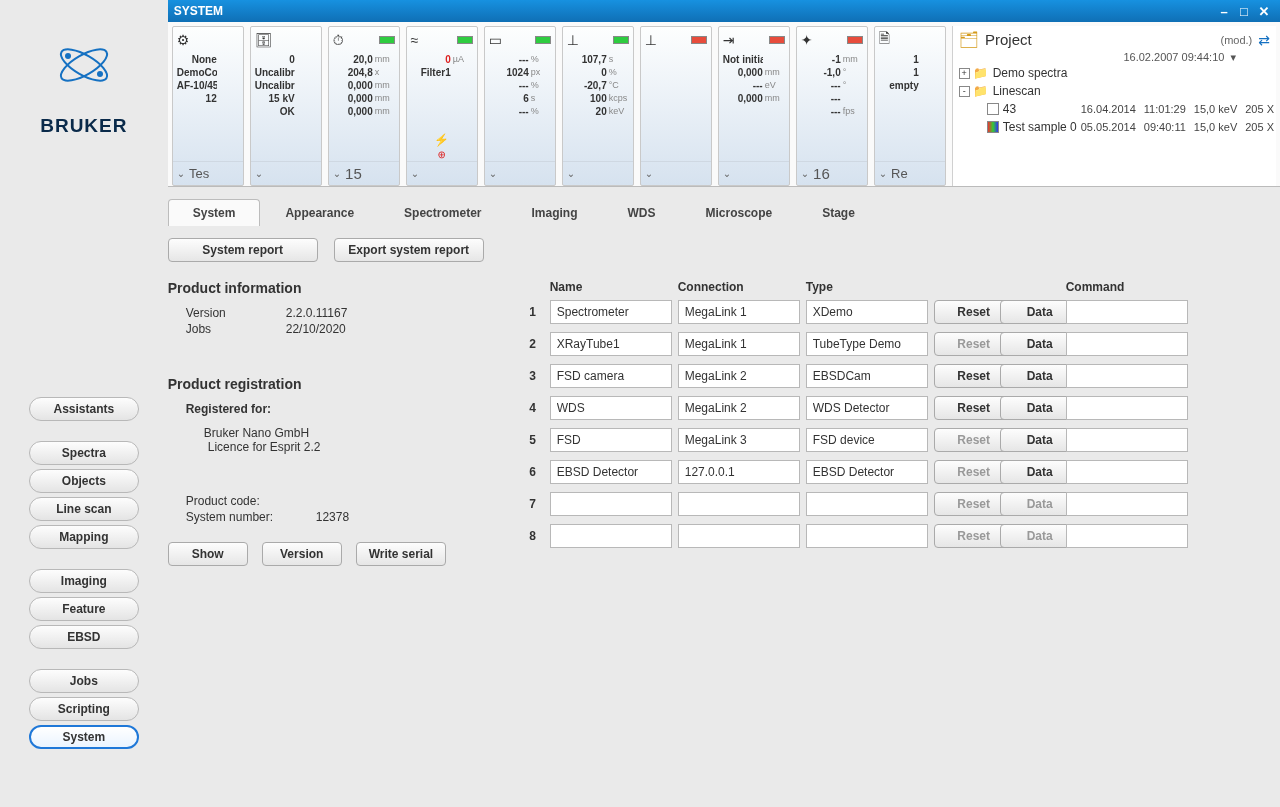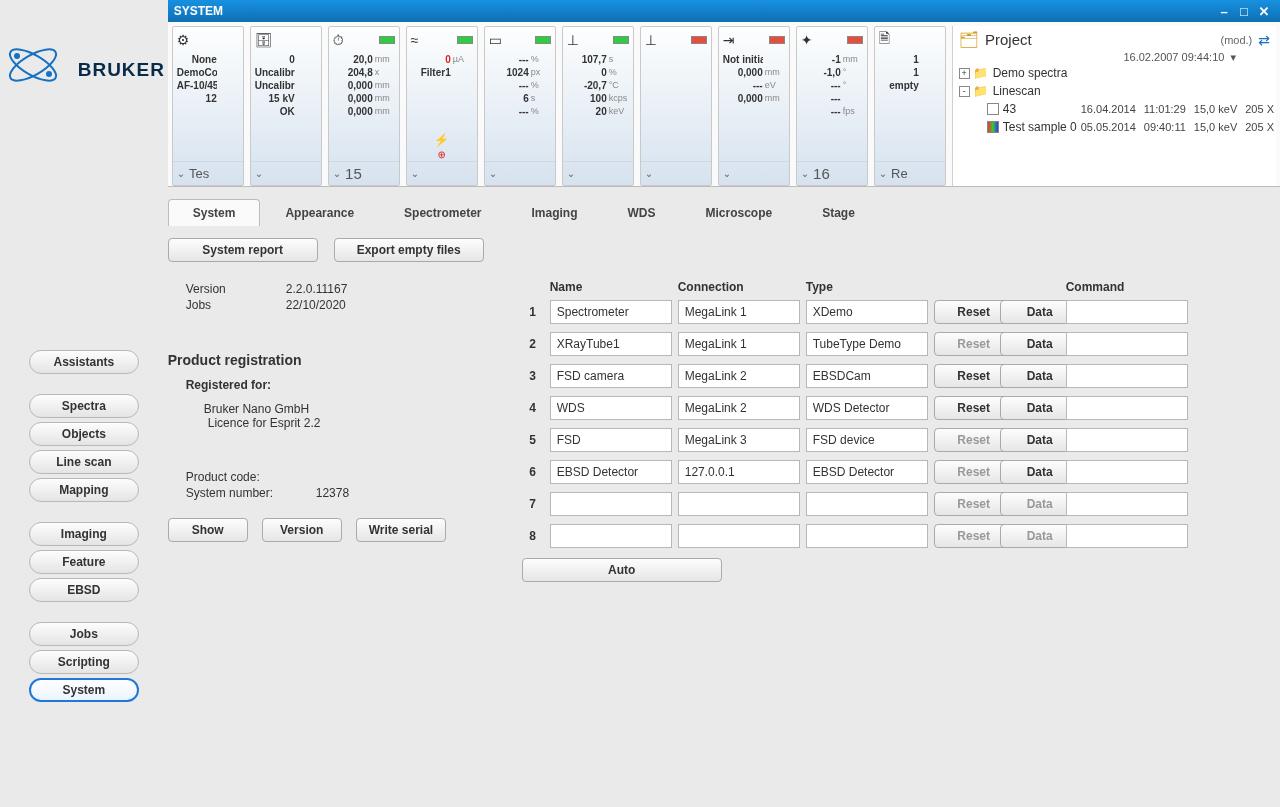--- a/index.html
+++ b/index.html
@@ -1,20 +1,20 @@
 <!DOCTYPE html>
 <html><head>
 <meta charset="utf-8">
 <style>
   * { box-sizing: border-box; }
   html, body { margin: 0; padding: 0; font-family: "Segoe UI", Arial, sans-serif; font-size: 12px; background: #eaeaea; color: #333; overflow: hidden; height: 807px; width: 1280px; }
   .app { display: flex; height: 807px; }
   .leftcol { width: 175px; display: flex; flex-direction: column; align-items: center; padding-top: 40px; }
   .logo { font-family: Arial Black, Arial, sans-serif; font-weight: 900; font-size: 19px; letter-spacing: 1px; color: #0a2a4a; margin-top: 10px; text-align: center; }
-  .logo-wrap { display: flex; flex-direction: row; align-items: center; gap: 15px; }
+  .logo-wrap { display: flex; flex-direction: column; align-items: center; gap: 15px; }
   .atom { width: 60px; height: 50px; position: relative; }
   .atom svg { width: 60px; height: 50px; }
   .nav-spacer { flex: 0 0 260px; }
   .nav-buttons { display: flex; flex-direction: column; gap: 4px; width: 110px; }
   .nav-gap { height: 12px; }
   .nav-btn {
     height: 24px; border: 1px solid #b8b8b8; border-radius: 12px;
     background: linear-gradient(#fdfdfd,#e4e4e4);
     font-size: 12px; font-weight: 700; color: #333;
     display: flex; align-items: center; justify-content: center;
@@ -463,25 +463,26 @@
           <div class="tab active">System</div>
           <div class="tab">Appearance</div>
           <div class="tab">Spectrometer</div>
           <div class="tab">Imaging</div>
           <div class="tab">WDS</div>
           <div class="tab">Microscope</div>
           <div class="tab">Stage</div>
         </div>
       <div class="action-row">
         <div class="btn wide">System report</div>
-        <div class="btn wide">Export empty files</div>
+        <div class="btn wide">Export system report</div>
       </div>
 
       <div class="columns">
         <div class="colL">
+          <h3>Product information</h3>
           <div class="kv">
               <span class="k">Version</span>
               <span class="v">2.2.0.11167</span>
             </div>
           <div class="kv">
               <span class="k">Jobs</span>
               <span class="v">22/10/2020</span>
             </div>
 
           <h3 style="margin-top:40px">Product registration</h3>
@@ -582,21 +583,18 @@
                 <div class="dev-row">
     <span class="rn">8</span>
     <input class="tin" value="" style="">
     <input class="tin" value="" style="">
     <input class="tin" value="" style="">
     <div class="btn disabled">Reset</div>
     <div class="btn disabled">Data</div>
     <input class="tin" value="" style="">
                 </div>
               </div>
-            <div style="margin-top:10px">
-              <div class="btn" style="min-width:200px">Auto</div>
-            </div>
           </div>
         </div>
       </div>
     </div>
   </div>
 </div>
 
 </body></html>

